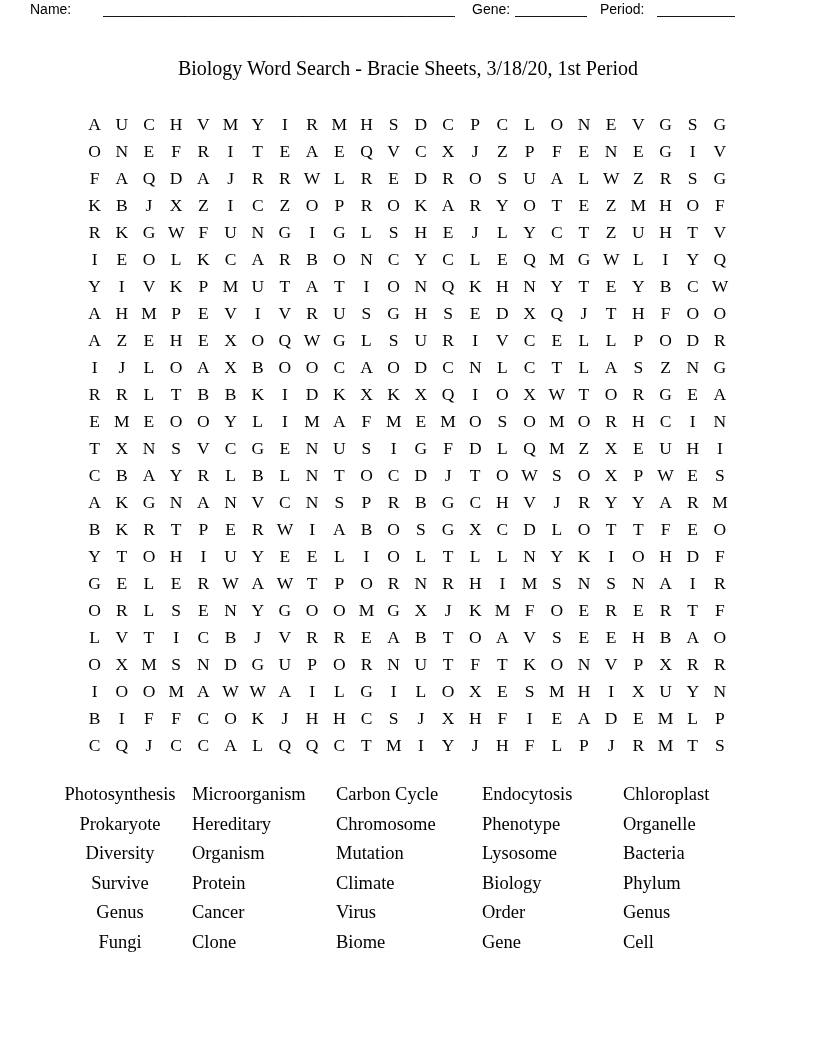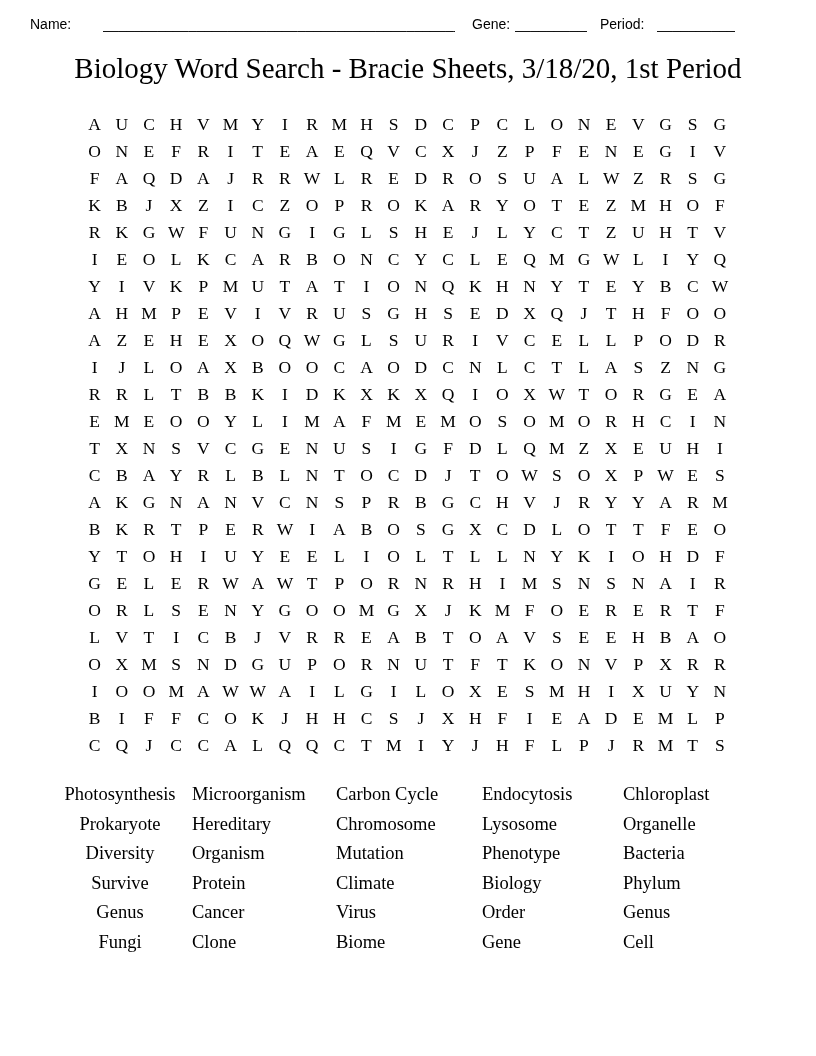--- a/index.html
+++ b/index.html
@@ -8,37 +8,37 @@
     position: relative;
     width: 816px;
     height: 1056px;
     background: #ffffff;
     color: #000000;
     overflow: hidden;
     font-family: "Liberation Serif", serif;
   }
 
   
-  .header { position: absolute; top: 16px; left: 0; width: 816px; height: 20px;
+  .header { position: absolute; top: 1px; left: 0; width: 816px; height: 20px;
             font-family: "Liberation Sans", sans-serif; font-size: 14px; line-height: 17px; }
   .header span { position: absolute; top: 0; white-space: nowrap; }
   .hdr-name-label   { left: 30px; }
   .hdr-date-label   { left: 472px; }
   .hdr-period-label { left: 600px; }
   .blank-line { overflow: hidden; display: inline-block; height: 17px; }
   .hdr-name-line   { left: 103px; width: 352px; }
   .hdr-date-line   { left: 515px; width: 72px; }
   .hdr-period-line { left: 657px; width: 78px; }
 
   
   .title {
     position: absolute; top: 51px; left: 0; width: 816px;
     text-align: center;
     font-family: "Liberation Serif", serif;
-    font-size: 29px; line-height: 34px;
+    font-size: 20px; line-height: 34px;
     font-weight: normal;
   }
 
   
   .grid {
     position: absolute; left: 81px; top: 111px;
     display: grid;
     grid-template-columns: repeat(24, 27.2px);
     grid-auto-rows: 27px;
   }
@@ -678,22 +678,22 @@
       <div class="word-col">
         <div class="word">Carbon Cycle</div>
         <div class="word">Chromosome</div>
         <div class="word">Mutation</div>
         <div class="word">Climate</div>
         <div class="word">Virus</div>
         <div class="word">Biome</div>
       </div>
       <div class="word-col">
         <div class="word">Endocytosis</div>
+        <div class="word">Phenotype</div>
         <div class="word">Lysosome</div>
-        <div class="word">Phenotype</div>
         <div class="word">Biology</div>
         <div class="word">Order</div>
         <div class="word">Gene</div>
       </div>
       <div class="word-col">
         <div class="word">Chloroplast</div>
         <div class="word">Organelle</div>
         <div class="word">Bacteria</div>
         <div class="word">Phylum</div>
         <div class="word">Genus</div>

